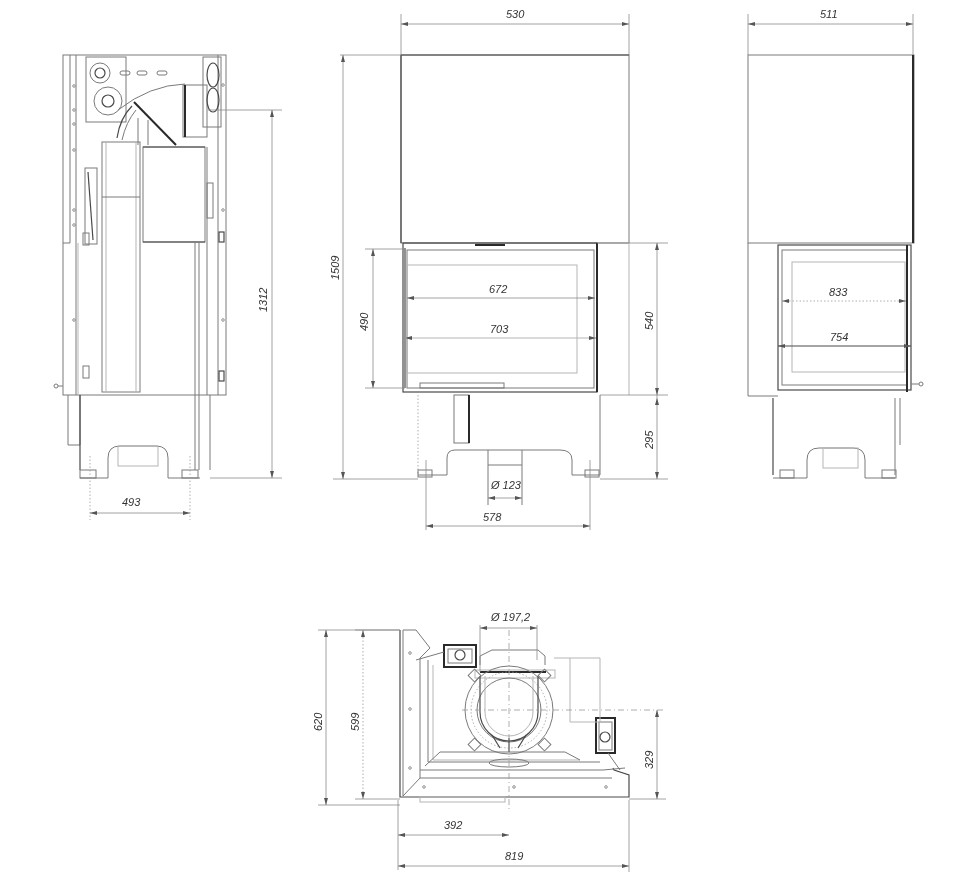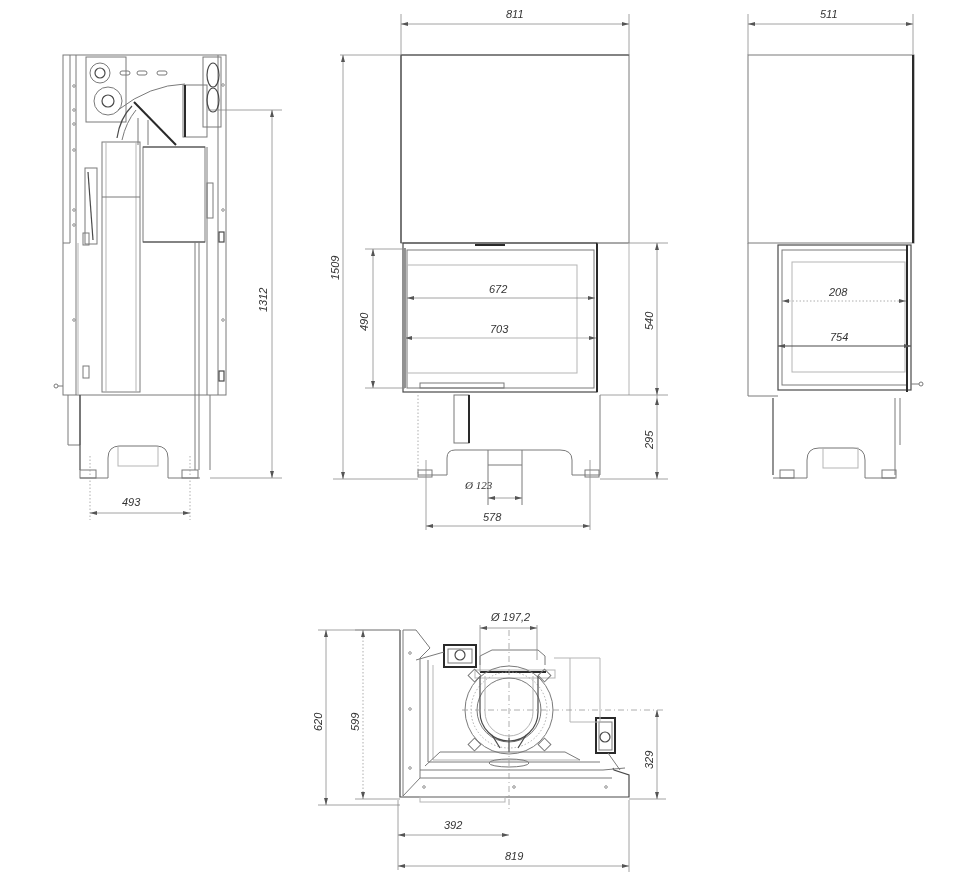--- a/index.html
+++ b/index.html
@@ -319,32 +319,32 @@
     <line x1="629" y1="800" x2="629" y2="872" class="dim"></line>
     <line x1="398" y1="866" x2="629" y2="866" class="dim"></line>
     <polygon points="398,866 405,864 405,868" class="arr"></polygon>
     <polygon points="629,866 622,864 622,868" class="arr"></polygon>
   </g>
 </svg>
 
 <div class="dim-label vert" style="left:258px; top:312px;">1312</div>
 <div class="dim-label" style="left:122px; top:497px;">493</div>
 
-<div class="dim-label" style="left:506px; top:9px;">811</div>
+<div class="dim-label" style="left:506px; top:9px;">530</div>
 <div class="dim-label vert" style="left:330px; top:280px;">1509</div>
 <div class="dim-label vert" style="left:359px; top:331px;">490</div>
 <div class="dim-label" style="left:489px; top:284px;font-style:italic;">672</div>
 <div class="dim-label" style="left:490px; top:324px;">703</div>
 <div class="dim-label vert" style="left:644px; top:330px;">540</div>
 <div class="dim-label vert" style="left:644px; top:449px;">295</div>
-<div class="dim-label" style="left:465px; top:480px;font-family:Liberation Serif, serif;">Ø 123</div>
+<div class="dim-label" style="left:491px; top:480px;">Ø 123</div>
 <div class="dim-label" style="left:483px; top:512px;">578</div>
 
 <div class="dim-label" style="left:820px; top:9px;">511</div>
-<div class="dim-label" style="left:829px; top:287px;">208</div>
+<div class="dim-label" style="left:829px; top:287px;">833</div>
 <div class="dim-label" style="left:830px; top:332px;">754</div>
 
 <div class="dim-label" style="left:491px; top:612px;">Ø 197,2</div>
 <div class="dim-label vert" style="left:313px; top:731px;">620</div>
 <div class="dim-label vert" style="left:350px; top:731px;">599</div>
 <div class="dim-label vert" style="left:644px; top:769px;">329</div>
 <div class="dim-label" style="left:444px; top:820px;text-align:right;">392</div>
 <div class="dim-label" style="left:505px; top:851px;">819</div>
 
 </body></html>

